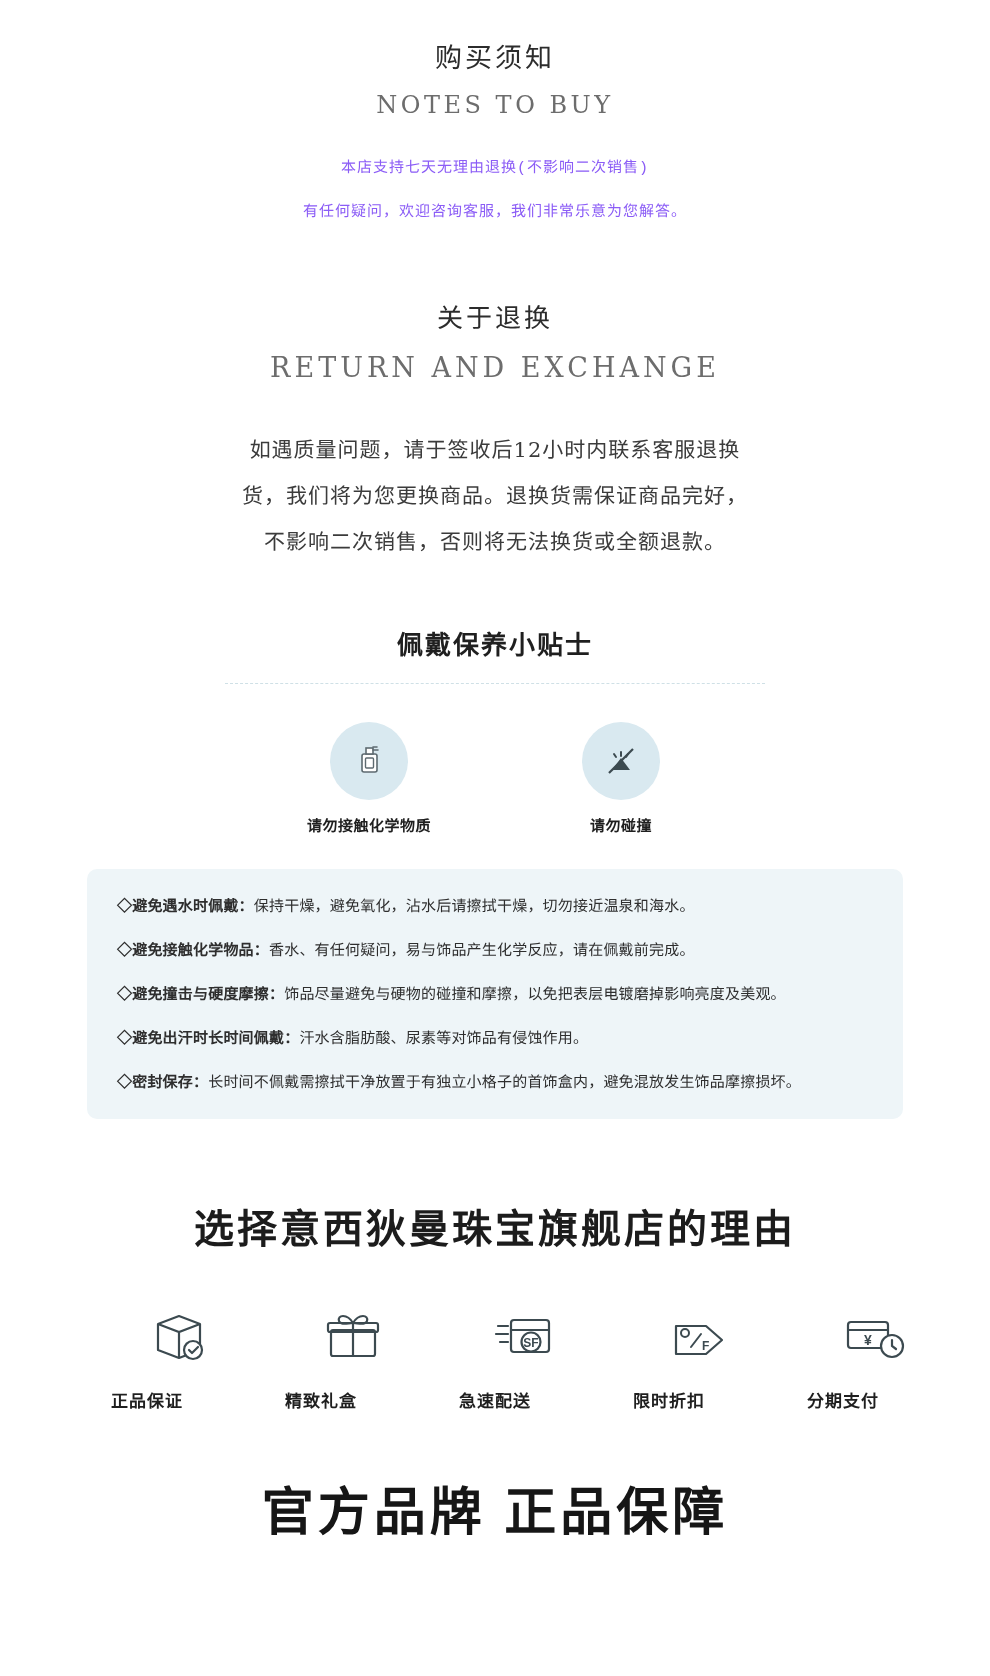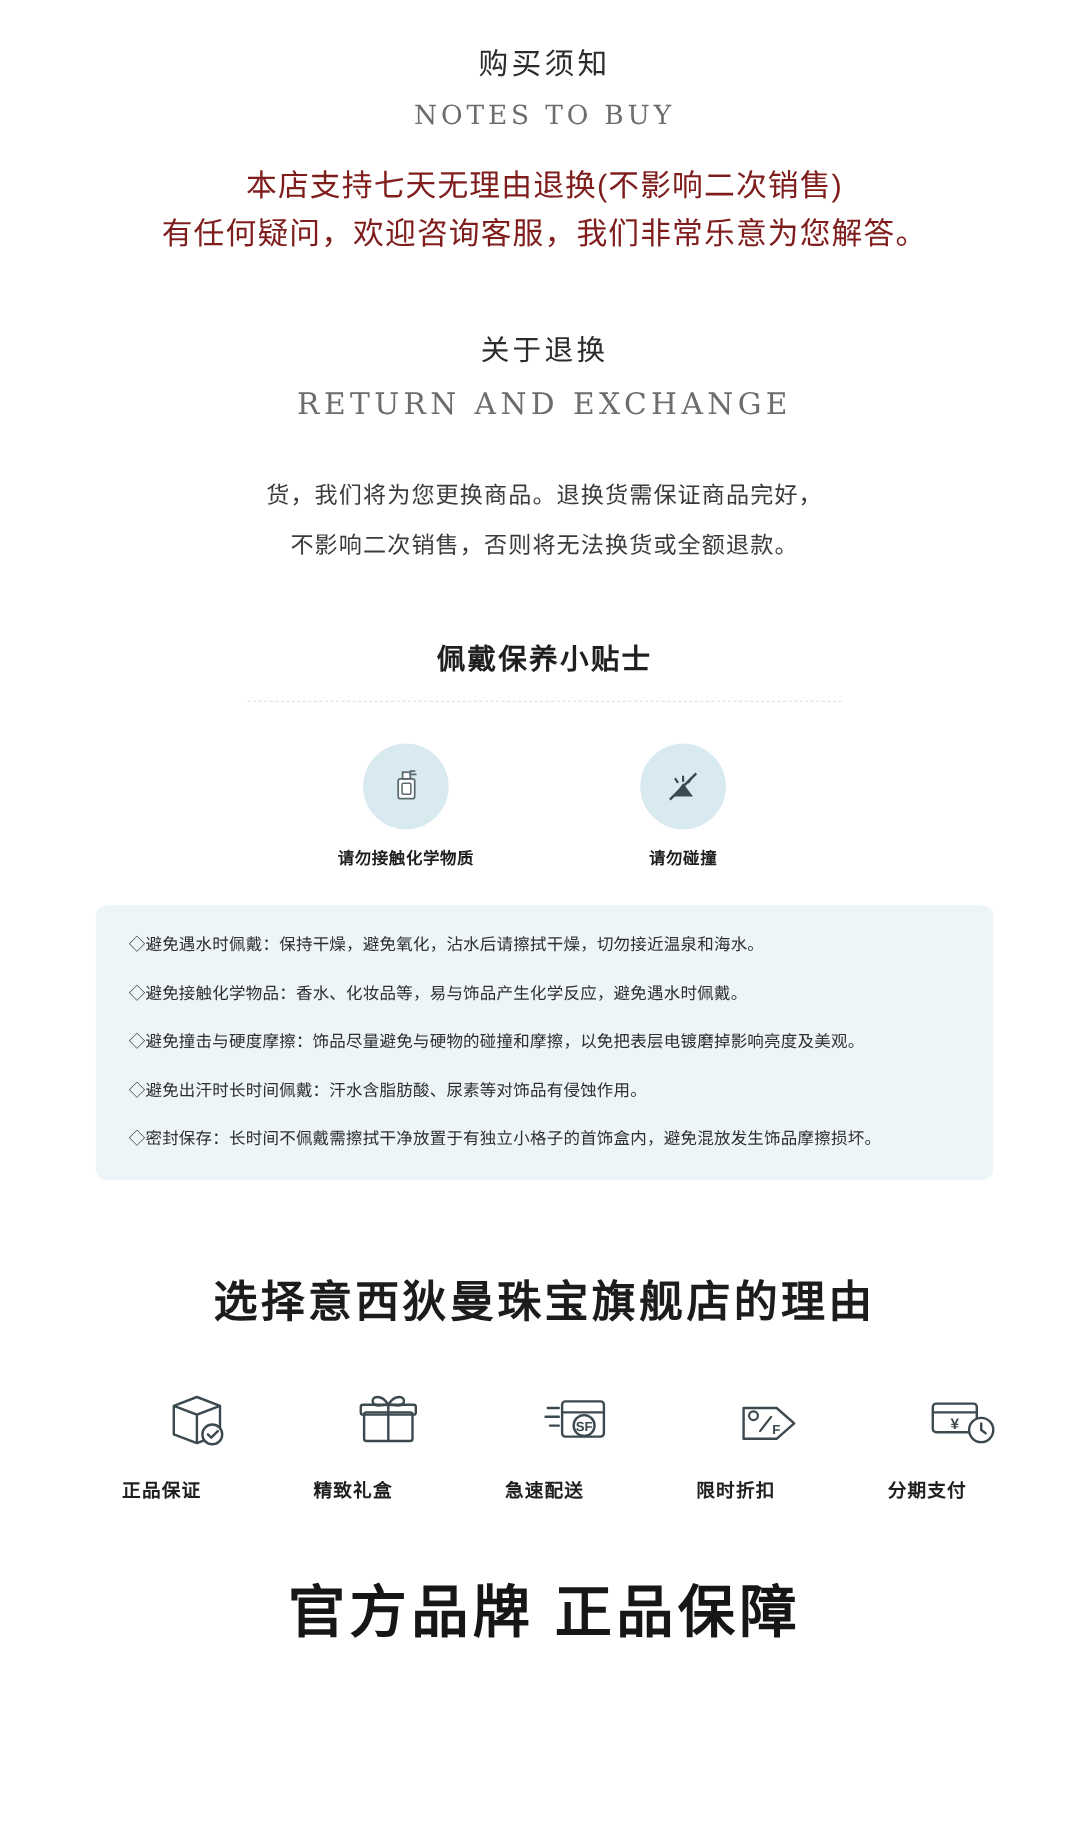--- a/index.html
+++ b/index.html
@@ -38,23 +38,23 @@
   .en-title {
     font-family: "DejaVu Serif", "Liberation Serif", serif;
     font-size: 24px;
     letter-spacing: 3.5px;
     color: #6d6d6d;
     margin-top: 16px;
     font-weight: 400;
   }
   .notes-lines {
     margin-top: 28px;
-    font-family: Liberation Sans, sans-serif;
-    font-size: 28px;
-    color: #7f1d1d;
+    font-family: Liberation Mono, monospace;
+    font-size: 15px;
+    color: #8b5cf6;
     line-height: 44px;
     letter-spacing: 1px;
   }
 
   
   .return-block {
     margin-top: 62px;
     text-align: center;
   }
   .return-block .cn-title {
@@ -132,21 +132,21 @@
   }
   .tip-line {
     font-size: 15px;
     color: #2e2e2e;
     line-height: 22px;
     margin-bottom: 22px;
     letter-spacing: 0.2px;
   }
   .tip-line:last-child { margin-bottom: 2px; }
   .tip-line .lead {
-    font-weight: 400;
+    font-weight: 700;
   }
 
   
   .reasons-block {
     margin-top: 78px;
     text-align: center;
     position: relative;
   }
   .reasons-title {
     font-size: 40px;
@@ -199,20 +199,21 @@
     <div class="notes-lines">
       <div>本店支持七天无理由退换(不影响二次销售)</div>
       <div>有任何疑问，欢迎咨询客服，我们非常乐意为您解答。</div>
     </div>
   </section>
 
   <section class="return-block">
     <div class="cn-title">关于退换</div>
     <div class="en-title">RETURN AND EXCHANGE</div>
     <div class="return-lines">
+      <div>如遇质量问题，请于签收后12小时内联系客服退换</div>
       <div>货，我们将为您更换商品。退换货需保证商品完好，</div>
       <div>不影响二次销售，否则将无法换货或全额退款。</div>
     </div>
   </section>
 
   <section class="care-block">
     <div class="care-title">佩戴保养小贴士</div>
     <div class="care-divider"></div>
 
     <div class="icon-row">
@@ -241,21 +242,21 @@
         <div class="icon-label">请勿碰撞</div>
       </div>
 
     </div>
 
     <div class="tips-panel">
       <div class="tip-line">
         <span class="lead">◇避免遇水时佩戴：</span><span>保持干燥，避免氧化，沾水后请擦拭干燥，切勿接近温泉和海水。</span>
       </div>
       <div class="tip-line">
-        <span class="lead">◇避免接触化学物品：</span><span>香水、化妆品等，易与饰品产生化学反应，避免遇水时佩戴。</span>
+        <span class="lead">◇避免接触化学物品：</span><span>香水、有任何疑问，易与饰品产生化学反应，请在佩戴前完成。</span>
       </div>
       <div class="tip-line">
         <span class="lead">◇避免撞击与硬度摩擦：</span><span>饰品尽量避免与硬物的碰撞和摩擦，以免把表层电镀磨掉影响亮度及美观。</span>
       </div>
       <div class="tip-line">
         <span class="lead">◇避免出汗时长时间佩戴：</span><span>汗水含脂肪酸、尿素等对饰品有侵蚀作用。</span>
       </div>
       <div class="tip-line">
         <span class="lead">◇密封保存：</span><span>长时间不佩戴需擦拭干净放置于有独立小格子的首饰盒内，避免混放发生饰品摩擦损坏。</span>
       </div>

